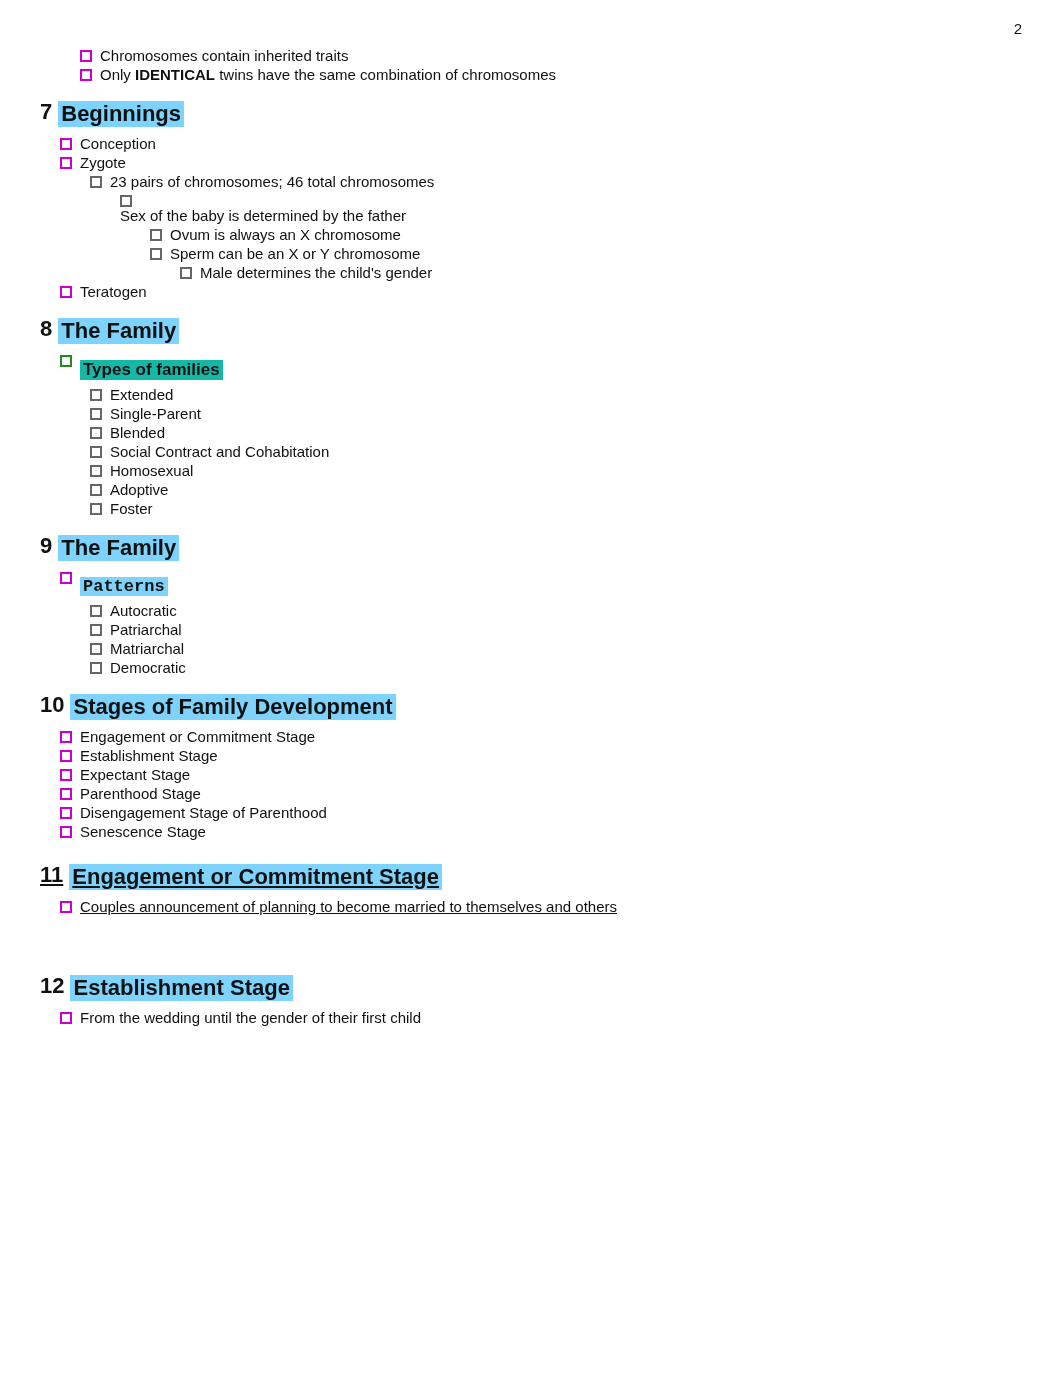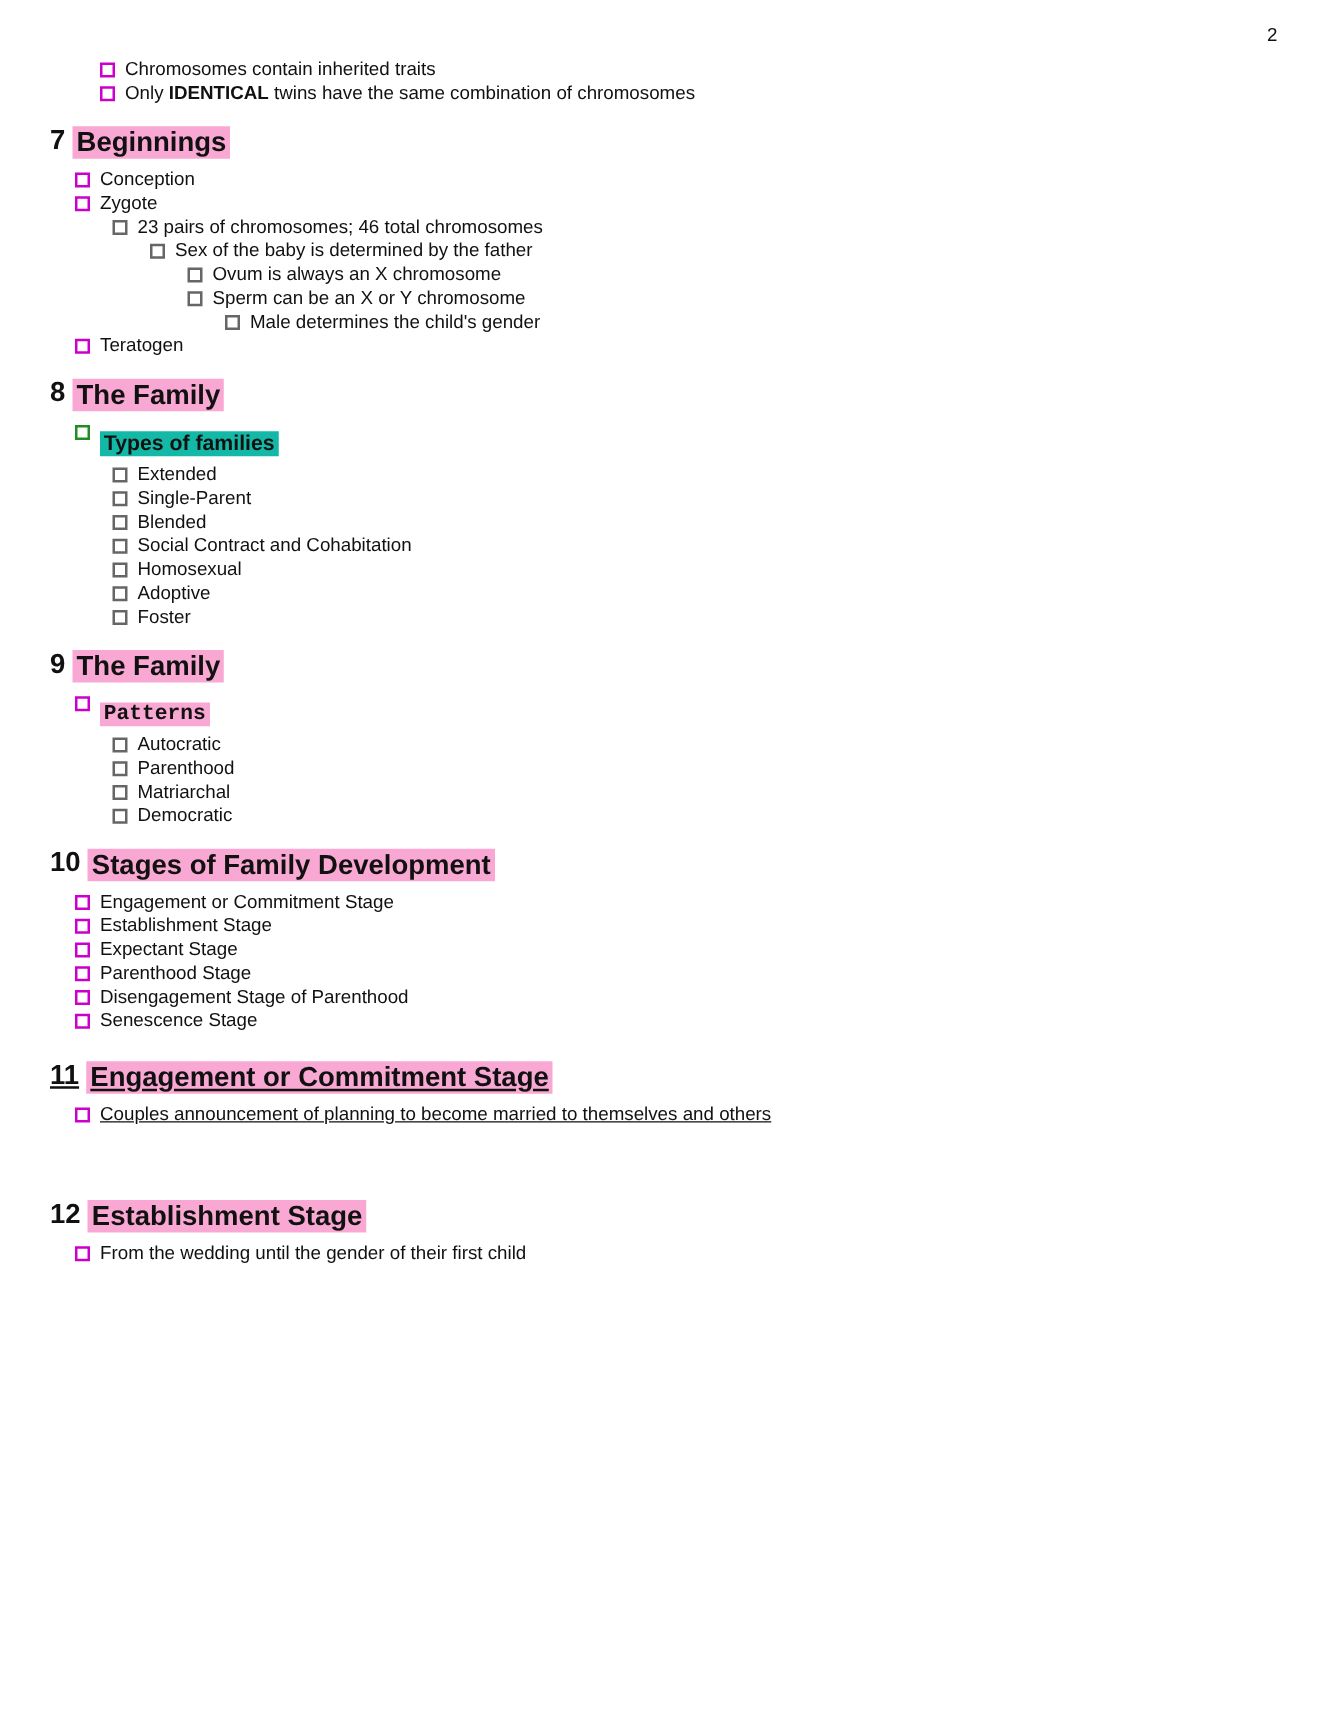--- a/index.html
+++ b/index.html
@@ -16,21 +16,21 @@
       font-size: 15px;
       margin-bottom: 10px;
     }
     .section-heading {
       display: inline-block;
       font-size: 22px;
       font-weight: bold;
       margin: 8px 0 4px 0;
     }
     .highlight-magenta {
-      background-color: #f9a8d4;
+      background-color: #7dd3fc;
       padding: 0 3px;
     }
     .highlight-green {
       background-color: #14b8a6;
       padding: 0 3px;
     }
     .section-num {
       font-size: 22px;
       font-weight: bold;
       margin-right: 6px;
@@ -48,21 +48,21 @@
       flex-shrink: 0;
       margin-top: 3px;
       margin-right: 8px;
     }
     .bullet-icon.magenta { border-color: #CC00CC; }
     .bullet-icon.green { border-color: #228B22; }
     .bullet-icon.gray { border-color: #666; }
 
     .level0 { padding-left: 20px; }
     .level1 { padding-left: 50px; text-align: center; }
-    .level2 { padding-left: 80px; }
+    .level2 { padding-left: 80px; flex-direction: column; }
     .level3 { padding-left: 110px; }
     .level4 { padding-left: 140px; }
 
     .section-block { margin-top: 10px; }
     .section-title-row {
       display: flex;
       align-items: center;
       margin: 10px 0 4px 0;
     }
   </style>
@@ -170,21 +170,21 @@
   <div class="bullet level0" style="margin-bottom:2px;font-family:Liberation Mono, monospace;">
     <span class="bullet-icon magenta"></span>
     <span class="section-heading highlight-magenta" style="font-size:17px;">Patterns</span>
   </div>
   <div class="bullet level1">
     <span class="bullet-icon gray"></span>
     <span>Autocratic</span>
   </div>
   <div class="bullet level1">
     <span class="bullet-icon gray"></span>
-    <span>Parenthood</span>
+    <span>Patriarchal</span>
   </div>
   <div class="bullet level1">
     <span class="bullet-icon gray"></span>
     <span>Matriarchal</span>
   </div>
   <div class="bullet level1">
     <span class="bullet-icon gray"></span>
     <span>Democratic</span>
   </div>
 </div>

